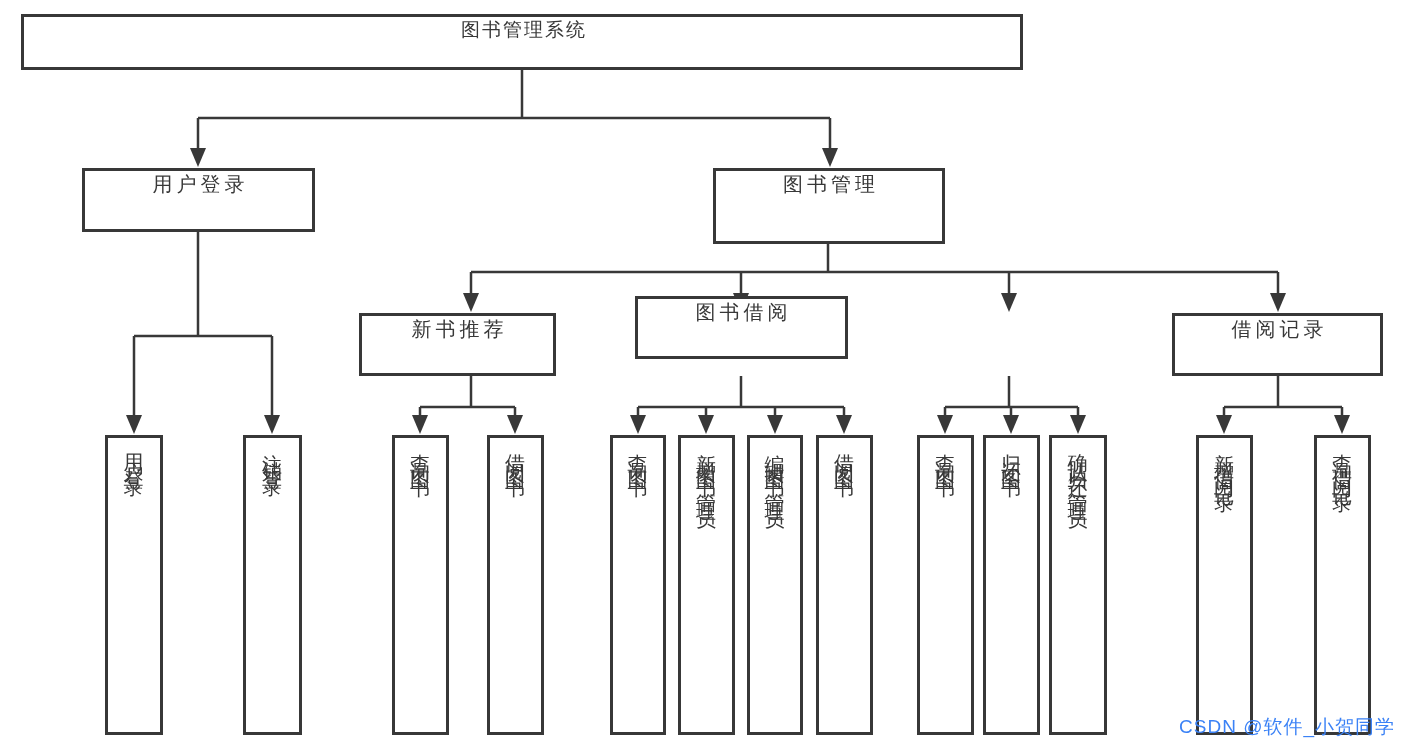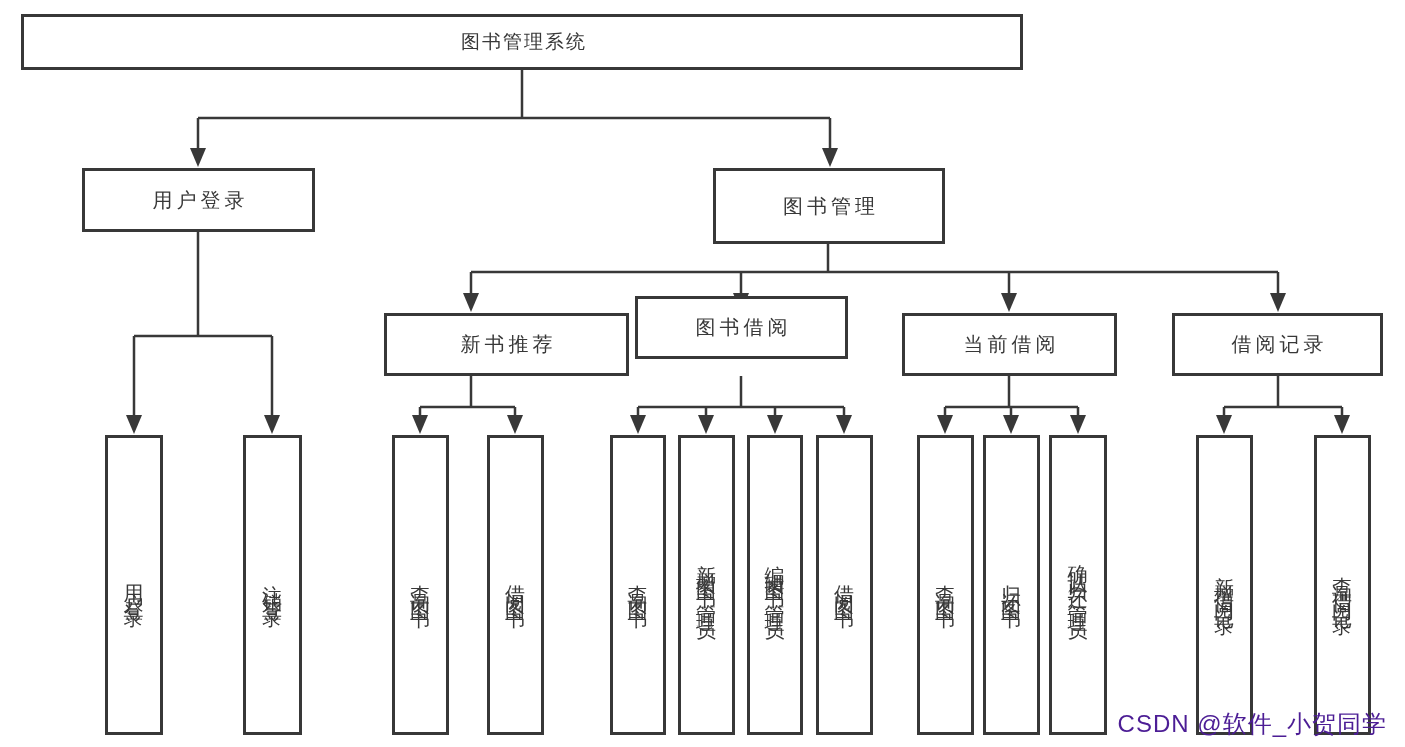--- a/index.html
+++ b/index.html
@@ -16,21 +16,21 @@
     left: 0; top: 0;
     width: 1405px; height: 747px;
     pointer-events: none;
   }
   .node {
     position: absolute;
     box-sizing: border-box;
     border: 3px solid #383838;
     background: #ffffff;
     display: flex;
-    align-items: center;
+    align-items: flex-start;
     justify-content: center;
     color: #383838;
   }
   .node.h span {
     font-size: 20px;
     letter-spacing: 4px;
     white-space: nowrap;
     text-indent: 4px; 
   }
   .node.root span {
@@ -40,24 +40,24 @@
   .node.v span {
     writing-mode: vertical-rl;
     text-orientation: mixed;
     font-size: 20px;
     letter-spacing: 8px;
     line-height: 1.1;
     white-space: nowrap;
   }
   .watermark {
     position: absolute;
-    right: 18px;
+    right: 10px;
     bottom: 7px;
-    font-size: 24px;
-    color: #4c1d95;
+    font-size: 19px;
+    color: #3b82f6;
     letter-spacing: 1px;
     z-index: 5;
     white-space: nowrap;
   }
 </style>
 </head>
 <body>
 
 <div class="canvas">
 
@@ -105,28 +105,25 @@
     <span>图书管理系统</span>
   </div>
 
   <div class="node h" style="left:82px; top:168px; width:233px; height:64px">
     <span>用户登录</span>
   </div>
   <div class="node h" style="left:713px; top:168px; width:232px; height:76px">
     <span>图书管理</span>
   </div>
 
-  <div class="node h" style="left:384px; top:313px; width:245px; height:63px">
+  <div class="node h" style="left:359px; top:313px; width:197px; height:63px">
     <span>新书推荐</span>
   </div>
   <div class="node h" style="left:635px; top:296px; width:213px; height:63px">
     <span>图书借阅</span>
-  </div>
-  <div class="node h" style="left:902px; top:313px; width:215px; height:63px">
-    <span>当前借阅</span>
   </div>
   <div class="node h" style="left:1172px; top:313px; width:211px; height:63px">
     <span>借阅记录</span>
   </div>
 
   <div class="node v" style="left:105px; top:435px; width:58px; height:300px">
     <span>用户登录</span>
   </div>
   <div class="node v" style="left:243px; top:435px; width:59px; height:300px">
     <span>注销登录</span>

